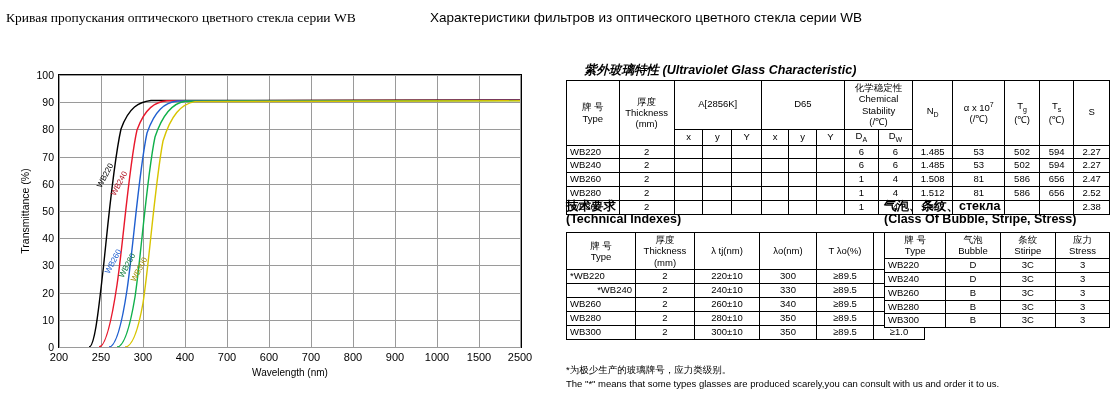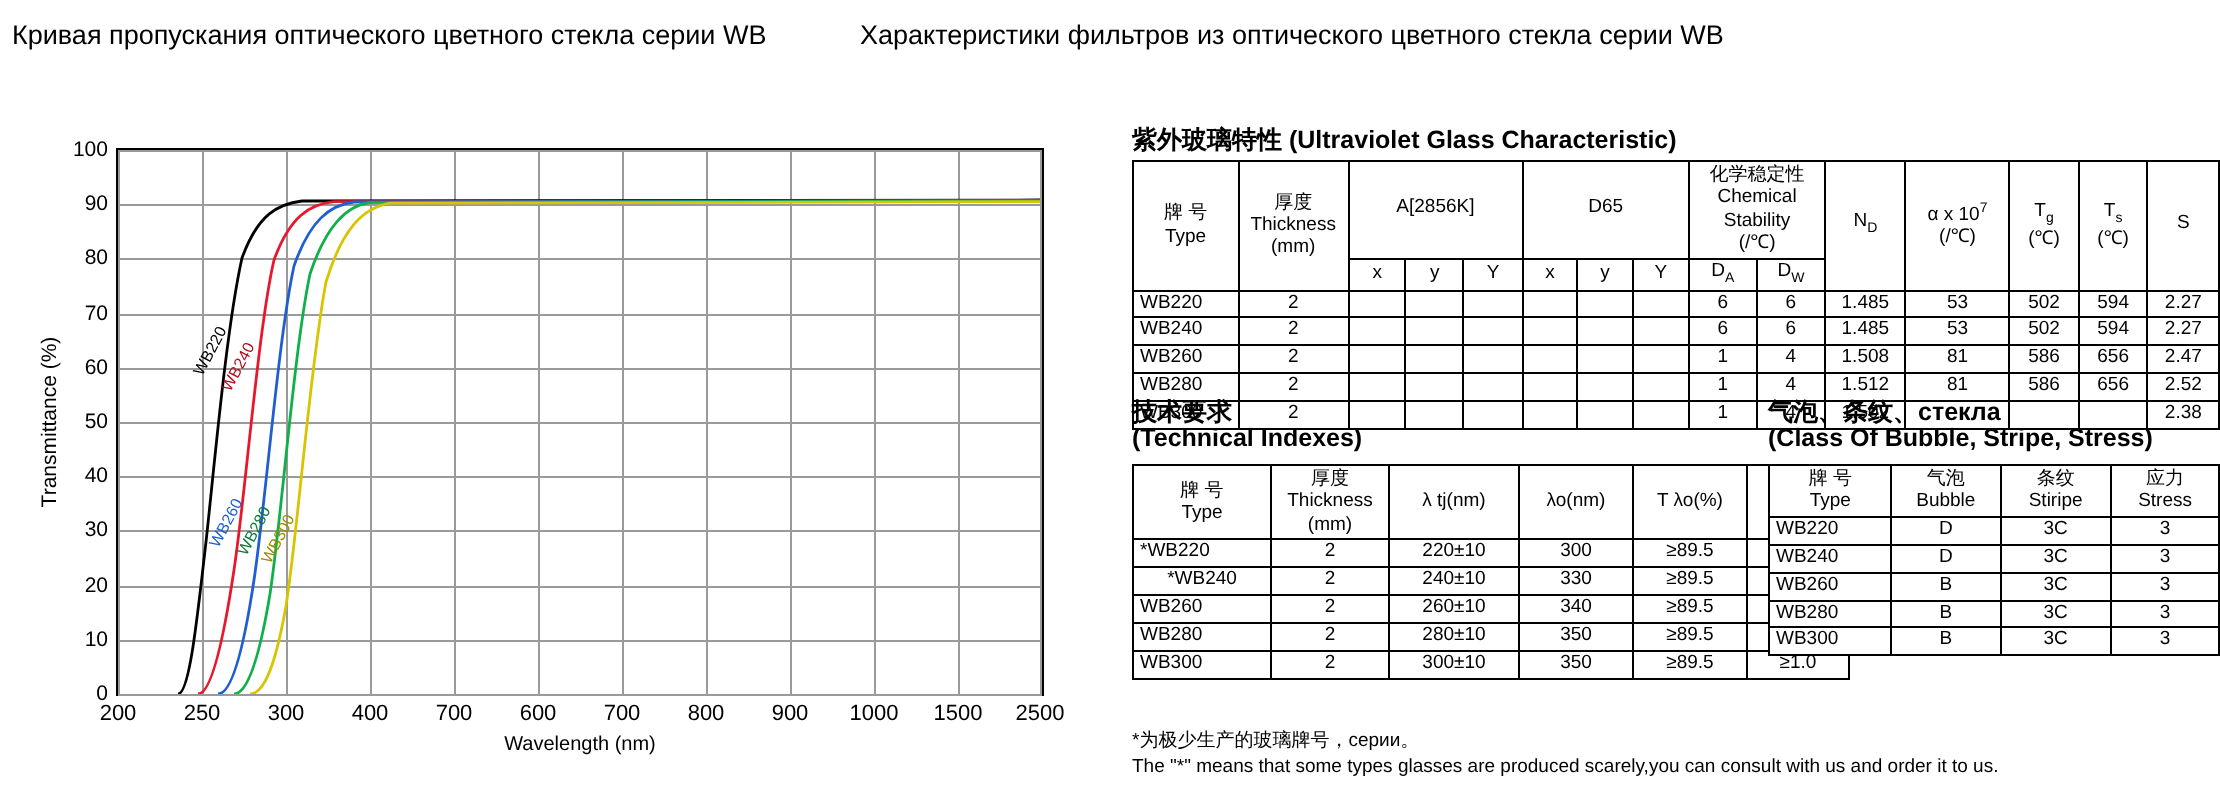--- a/index.html
+++ b/index.html
@@ -2,21 +2,21 @@
 <html><head>
 <meta charset="utf-8">
 <style>
   html,body{margin:0;padding:0;}
   body{
     width:1110px;height:400px;background:#ffffff;
     font-family:"Liberation Sans", sans-serif;
     color:#000;overflow:hidden;position:relative;
   }
   .hdr{
-    position:absolute;top:10px;left:6px;font-size:13.5px;white-space:nowrap;
+    position:absolute;top:10px;left:6px;font-size:13.5px;white-space:nowrap;font-family:Liberation Serif, serif;
   }
   .hdr2{
     position:absolute;top:10px;left:430px;font-size:13.5px;white-space:nowrap;
   }
 
   
   #chart{position:absolute;left:10px;top:62px;width:530px;height:325px;}
   .plot{position:absolute;left:48px;top:12px;width:462px;height:272px;
         border:1px solid #000;background:#fff;}
   .gl{position:absolute;background:#9a9a9a;}
@@ -119,21 +119,21 @@
     <div class="curvelabel" style="left:50px;top:118px;transform:rotate(-62deg);color:#b01020">WB240</div>
     <div class="curvelabel" style="left:44px;top:196px;transform:rotate(-62deg);color:#1f5fd0">WB260</div>
     <div class="curvelabel" style="left:58px;top:200px;transform:rotate(-62deg);color:#0a7a38">WB280</div>
     <div class="curvelabel" style="left:70px;top:204px;transform:rotate(-62deg);color:#a08a00">WB300</div>
 
     <div class="ylabel" style="left:-34px">Transmittance (%)</div>
     <div class="xlabel">Wavelength (nm)</div>
   </div>
 </div>
 
-<div class="sect-title" style="left:566px;top:62px;">紫外玻璃特性 (Ultraviolet Glass Characteristic)</div>
+<div class="sect-title" style="left:584px;top:62px;font-style:italic;">紫外玻璃特性 (Ultraviolet Glass Characteristic)</div>
 <div class="tbl" style="left:566px;top:80px;">
   <table>
     <tbody>
         <tr>
       <td rowspan="2" style="width:56px;line-height:1.2">牌 号<br>Type</td>
       <td rowspan="2" style="width:52px;line-height:1.2">厚度<br>Thickness<br>(mm)</td>
       <td colspan="3" style="width:96px">A[2856K]</td>
       <td colspan="3" style="width:96px">D65</td>
       <td colspan="2" style="width:64px;line-height:1.2">化学稳定性<br>Chemical<br>Stability<br>(/℃)</td>
       <td rowspan="2" style="width:40px">N<sub>D</sub></td>
@@ -256,21 +256,21 @@
     </tr>
     <tr>
       <td style="text-align:left">*WB220</td>
       <td>2</td>
       <td>220±10</td>
       <td>300</td>
       <td>≥89.5</td>
       <td>≥0.5</td>
     </tr>
     <tr>
-      <td style="text-align:center">*WB240</td>
+      <td style="text-align:right">*WB240</td>
       <td>2</td>
       <td>240±10</td>
       <td>330</td>
       <td>≥89.5</td>
       <td>≥0.5</td>
     </tr>
     <tr>
       <td style="text-align:left">WB260</td>
       <td>2</td>
       <td>260±10</td>
@@ -336,14 +336,14 @@
     <tr>
       <td style="text-align:left">WB300</td>
       <td>B</td>
       <td>3C</td>
       <td>3</td>
     </tr>
   </tbody>
     </table>
 </div>
 
-<div class="note" style="left:566px;top:364px;">*为极少生产的玻璃牌号，серии。</div>
+<div class="note" style="left:566px;top:364px;">*为极少生产的玻璃牌号，应力类级别。</div>
 <div class="note" style="left:566px;top:378px;">The  "*"  means that some types glasses are produced scarely,you can consult with us and order it to us.</div>
 
 </body></html>

